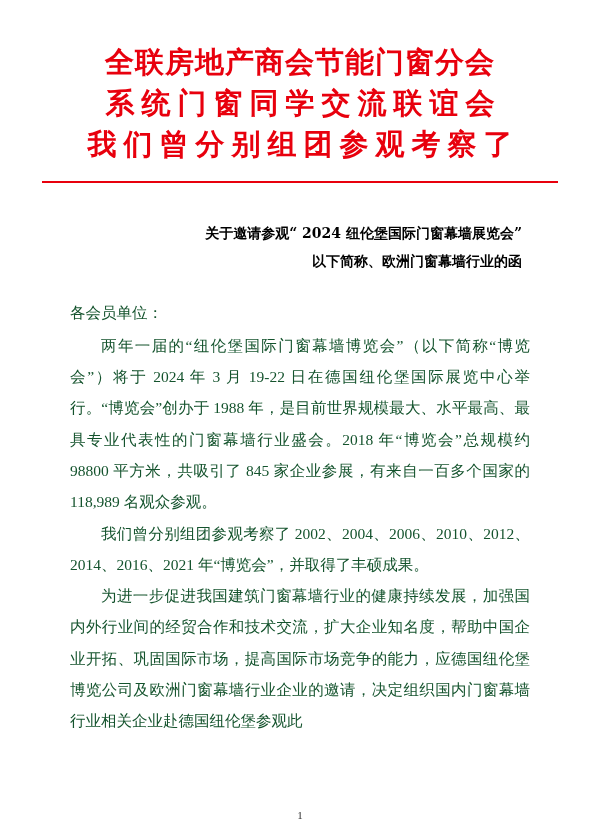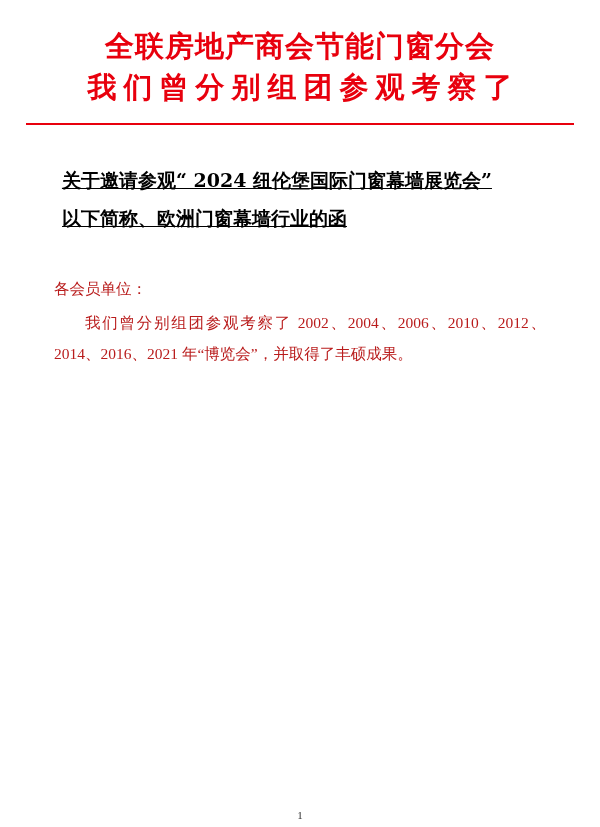--- a/index.html
+++ b/index.html
@@ -12,21 +12,21 @@
     background: #ffffff;
     font-family: "Liberation Serif", "DejaVu Serif", serif;
     color: #000000;
     overflow: hidden;
   }
   .page {
     position: relative;
     width: 600px;
     height: 827px;
     box-sizing: border-box;
-    padding: 0;
+    padding: 16px;
     background: #fff;
   }
 
   
   .letterhead {
     padding: 26px 28px 0 28px;
   }
   .lh-line {
     color: #e8000d;
     font-family: "DejaVu Serif", "Liberation Serif", serif;
@@ -44,39 +44,38 @@
   .lh-rule {
     margin: 15px 26px 0 26px;
     border: none;
     border-top: 2.2px solid #e8000d;
     height: 0;
   }
 
   
   .doc-title {
     margin: 36px 62px 0 62px;
-    text-align: left;
+    text-align: right;
     font-family: "DejaVu Serif", "Liberation Serif", serif;
     font-weight: bold;
-    font-size: 19px;
+    font-size: 14px;
     line-height: 2.0;
     color: #000;
-    text-decoration: underline;
   }
   .doc-title .t-line {
     display: block;
     white-space: nowrap;
   }
 
   
   .body-wrap {
-    margin: 36px 54px 0 54px;
+    margin: 22px 54px 0 54px;
     font-size: 15.5px;
     line-height: 2.02;
-    color: #b91c1c;
+    color: #14532d;
     text-align: justify;
     text-justify: inter-ideograph;
   }
   .salutation {
     margin: 0 0 2px 0;
   }
   .para {
     margin: 0;
     text-indent: 2em;
   }
@@ -93,29 +92,32 @@
     font-family: "Liberation Serif", serif;
   }
 </style>
 </head>
 <body>
 
 <div class="page">
 
   <div class="letterhead">
     <div class="lh-line">全联房地产商会节能门窗分会</div>
+    <div class="lh-line spaced">系统门窗同学交流联谊会</div>
     <div class="lh-line spaced">我们曾分别组团参观考察了</div>
   </div>
   <hr class="lh-rule">
 
   <div class="doc-title">
     <span class="t-line">关于邀请参观“ 2024 纽伦堡国际门窗幕墙展览会”</span>
     <span class="t-line">以下简称、欧洲门窗幕墙行业的函</span>
   </div>
 
   <div class="body-wrap">
     <p class="salutation">各会员单位：</p>
+    <p class="para">两年一届的“纽伦堡国际门窗幕墙博览会”（以下简称“博览会”）将于 2024 年 3 月 19-22 日在德国纽伦堡国际展览中心举行。“博览会”创办于 1988 年，是目前世界规模最大、水平最高、最具专业代表性的门窗幕墙行业盛会。2018 年“博览会”总规模约 98800 平方米，共吸引了 845 家企业参展，有来自一百多个国家的 118,989 名观众参观。</p>
     <p class="para">我们曾分别组团参观考察了 2002、2004、2006、2010、2012、2014、2016、2021 年“博览会”，并取得了丰硕成果。</p>
+    <p class="para">为进一步促进我国建筑门窗幕墙行业的健康持续发展，加强国内外行业间的经贸合作和技术交流，扩大企业知名度，帮助中国企业开拓、巩固国际市场，提高国际市场竞争的能力，应德国纽伦堡博览公司及欧洲门窗幕墙行业企业的邀请，决定组织国内门窗幕墙行业相关企业赴德国纽伦堡参观此</p>
   </div>
 
   <div class="page-number">1</div>
 
 </div>
 
 </body></html>

